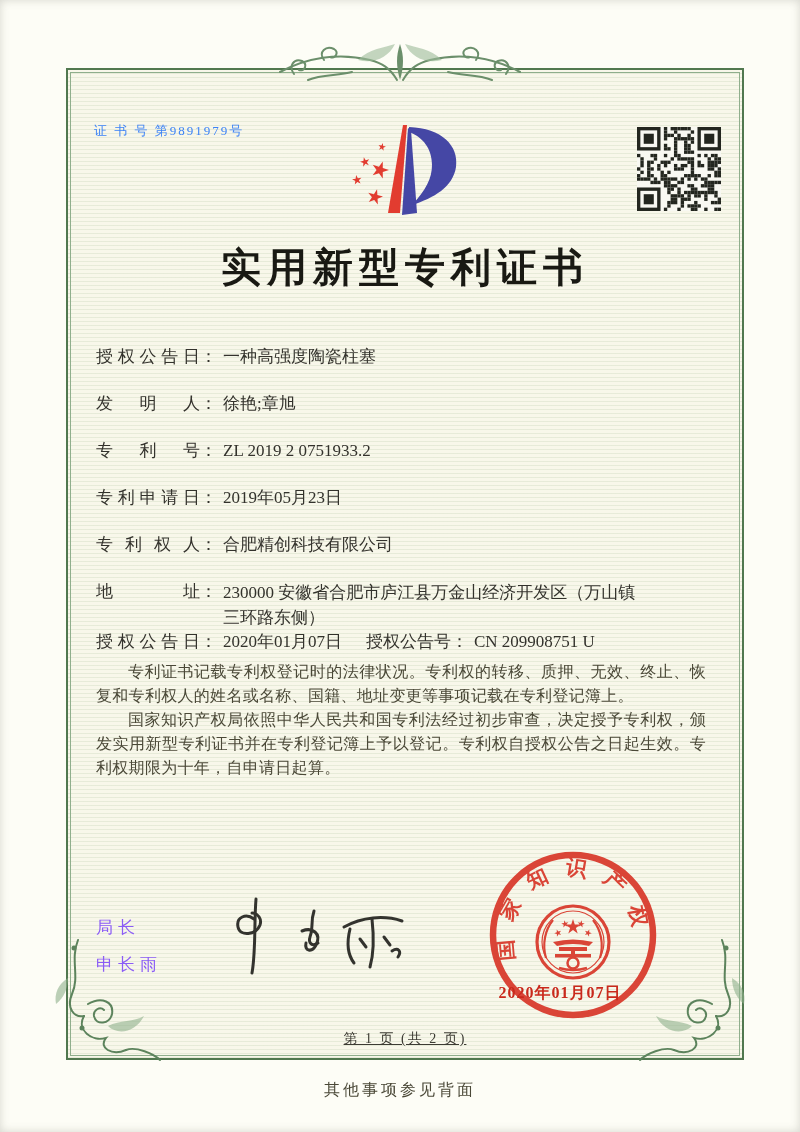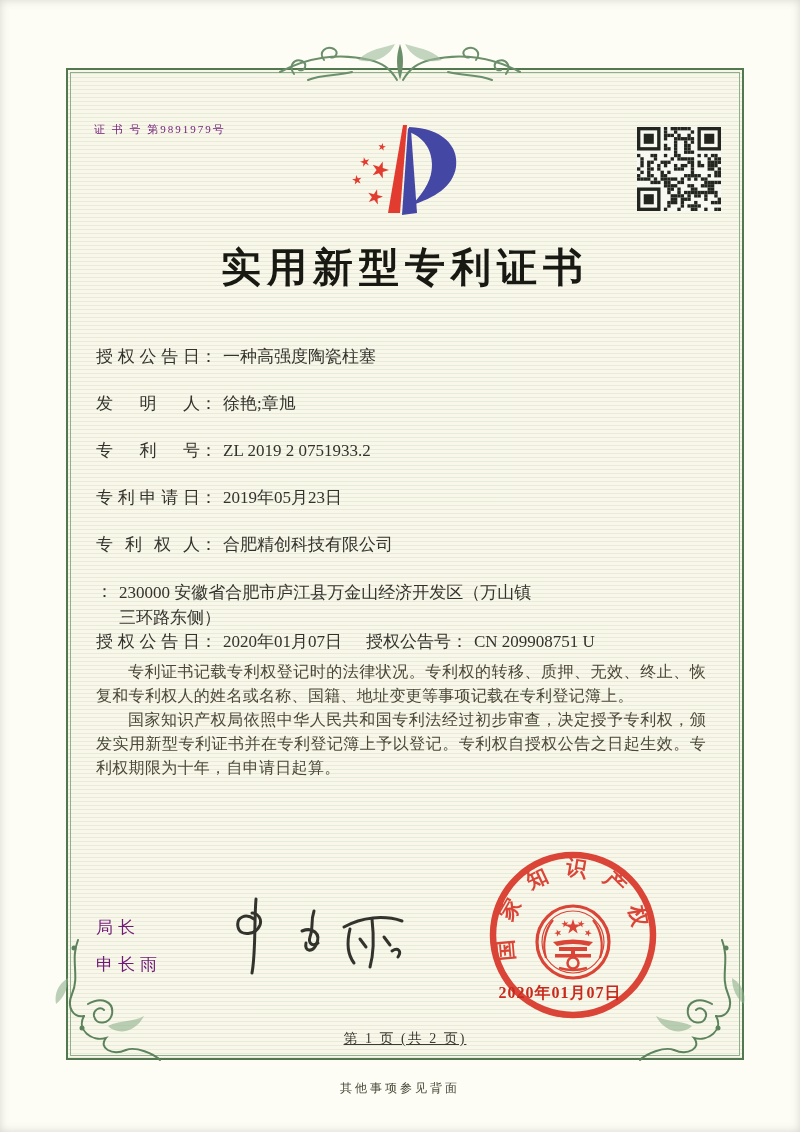--- a/index.html
+++ b/index.html
@@ -21,22 +21,22 @@
   }
   .frame::after {
     content:""; position:absolute; inset:2px;
     border:1px solid #8fae8c; pointer-events:none;
   }
   .orn { position:absolute; pointer-events:none; }
   .orn-top { left:278px; top:38px; width:244px; height:62px; }
   .orn-bl  { left:48px;  top:938px; width:114px; height:130px; }
   .orn-br  { left:638px; top:938px; width:114px; height:130px; transform:scaleX(-1); }
   
-  .cert-no { position:absolute; left:94px; top:122px; font-size:11px;
-             letter-spacing:2px; color:#701a75; }
+  .cert-no { position:absolute; left:94px; top:122px; font-size:13px;
+             letter-spacing:2px; color:#3b82f6; }
   .logo { position:absolute; left:352px; top:120px; width:112px; height:98px; }
   .qr   { position:absolute; left:637px; top:127px; width:84px; height:84px;
           background:#f8f8f2; }
   .title { position:absolute; left:66px; top:240px; width:678px; text-align:center;
            font-size:40px; font-weight:bold; letter-spacing:6px; color:#191913; }
   
   .fields { position:absolute; left:96px; top:345px; width:560px;
             font-size:17px; color:#33322c; }
   .frow { display:flex; line-height:24px; margin-bottom:23px; }
   .flabel { display:inline-block; width:104px; text-align:justify;
@@ -48,34 +48,34 @@
   .frow-grant { margin-top:0; margin-bottom:0; }
   .grant-no { margin-left:24px; display:flex;text-align:center; }
   
   .paras { position:absolute; left:96px; top:660px; width:610px;
            font-size:16px; line-height:24px; color:#4a4837;
            text-align:justify; letter-spacing:.3px; }
   .paras p { text-indent:2em; }
   
   .director { position:absolute; left:96px; top:916px;
               font-family:"Liberation Sans","DejaVu Sans",sans-serif;
-              font-size:17px; letter-spacing:5px; color:#701a75; }
+              font-size:17px; letter-spacing:5px; color:#8b5cf6; }
   .director div { margin-bottom:14px; }
   .sig { position:absolute; left:226px; top:893px; width:196px; height:88px; }
   
   .seal { position:absolute; left:484px; top:846px; width:178px; height:178px;
           opacity:.93; }
   .seal-date { position:absolute; left:475px; top:983px; width:170px;
                text-align:center; font-size:16px; font-weight:bold;
                color:#c9291c; letter-spacing:1px; }
   
   .page-info { position:absolute; left:66px; top:1030px; width:678px;
                text-align:center; font-size:14px; letter-spacing:2px; color:#3c3b33;text-decoration:underline; }
   .back-note { position:absolute; left:0; top:1080px; width:800px;
-               text-align:center; font-size:12px; letter-spacing:3px; color:#4a4837; }
+               text-align:center; font-size:16px; letter-spacing:3px; color:#4a4837; }
 </style>
 </head>
 <body>
 
 <div class="page">
 
   <svg width="0" height="0" style="position:absolute" aria-hidden="true">
     <defs>
       <polygon id="star5" points="0,-1 0.225,-0.309 0.951,-0.309 0.363,0.118 0.588,0.809 0,0.382 -0.588,0.809 -0.363,0.118 -0.951,-0.309 -0.225,-0.309"></polygon>
     </defs>
@@ -388,20 +388,21 @@
       <span class="flabel">专利申请日</span>
         <span class="fcolon">：</span>
       <span class="fvalue">2019年05月23日</span>
     </div>
     <div class="frow">
       <span class="flabel">专利权人</span>
         <span class="fcolon">：</span>
       <span class="fvalue">合肥精创科技有限公司</span>
     </div>
     <div class="frow frow-addr">
+      <span class="flabel">地址</span>
         <span class="fcolon">：</span>
       <span class="fvalue">
         <span>230000 安徽省合肥市庐江县万金山经济开发区（万山镇</span><br>
         <span>三环路东侧）</span>
       </span>
     </div>
     <div class="frow frow-grant">
       <span class="flabel">授权公告日</span>
         <span class="fcolon">：</span>
       <span class="fvalue">2020年01月07日</span>

